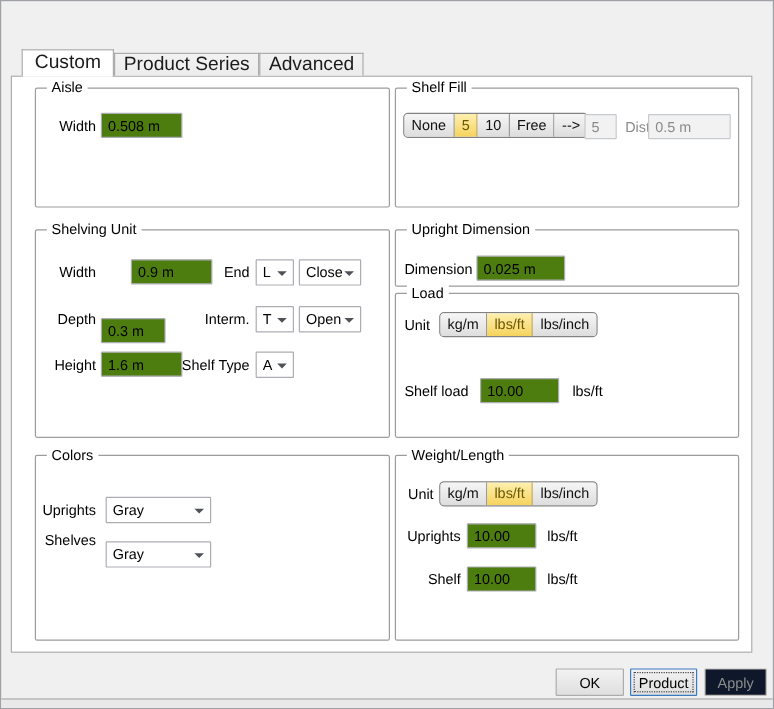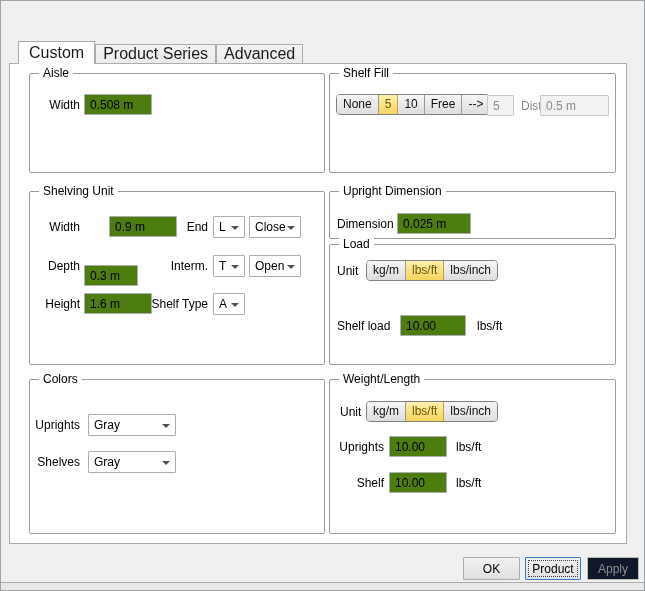--- a/index.html
+++ b/index.html
@@ -149,21 +149,21 @@
       <span class="lbl" style="left:147px; top:74px;">lbs/ft</span>
     </div>
 
     <div class="groupbox" style="left:19px; top:315px; width:294px; height:153px;">
       <span class="legend">Colors</span>
       <span class="lbl-r" style="left:4px; top:38px; width:46px;">Uprights</span>
       <div class="combo" style="left:58px; top:34px; width:88px;">
         <span class="txt">Gray</span>
         <span class="arr"></span>
       </div>
-      <span class="lbl-r" style="left:4px; top:75px; width:46px;">Shelves</span>
+      <span class="lbl-r" style="left:4px; top:63px; width:46px;">Shelves</span>
       <div class="combo" style="left:58px; top:71px; width:88px;">
         <span class="txt">Gray</span>
         <span class="arr"></span>
       </div>
     </div>
 
     <div class="groupbox" style="left:319px; top:315px; width:285px; height:153px;">
       <span class="legend">Weight/Length</span>
       <span class="lbl" style="left:10px; top:25px;">Unit</span>
       <div class="seg" style="left:36px; top:21px;">

